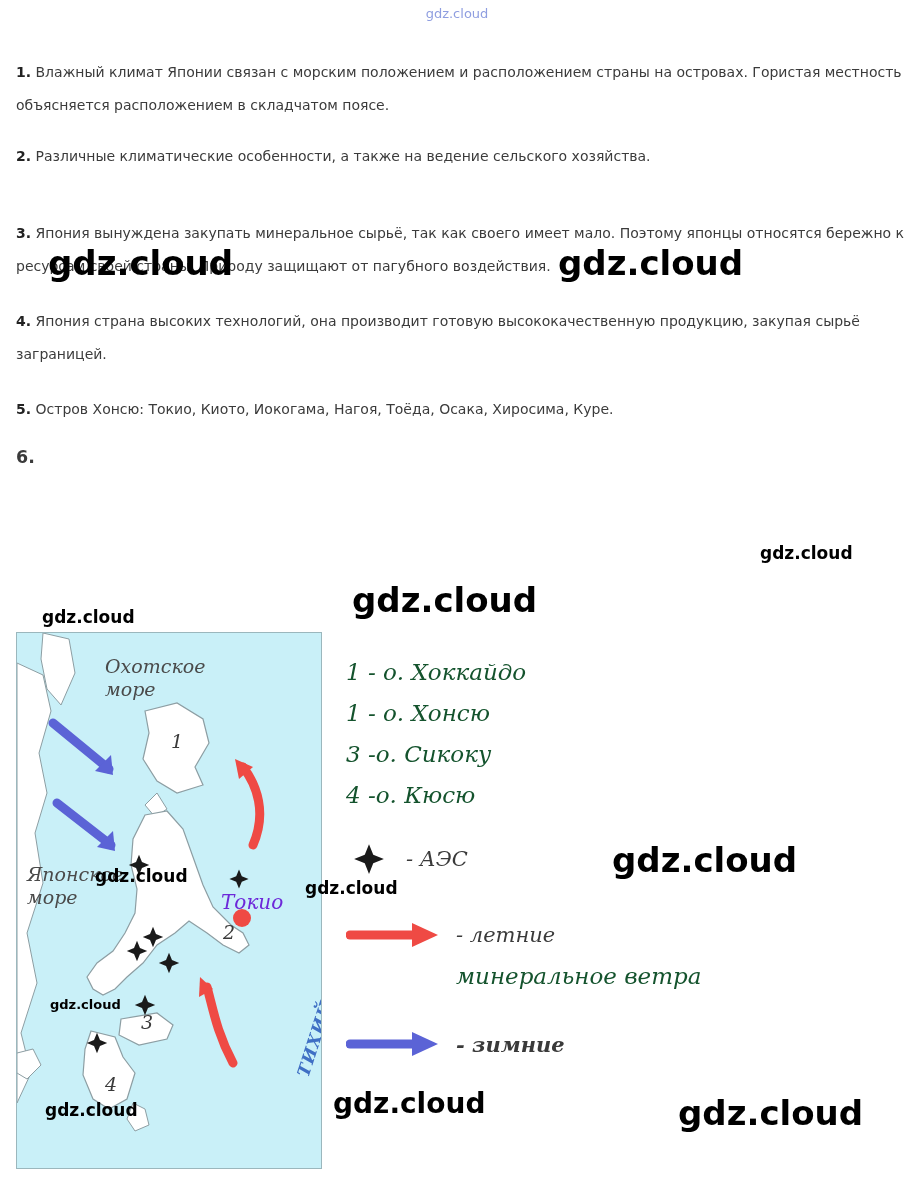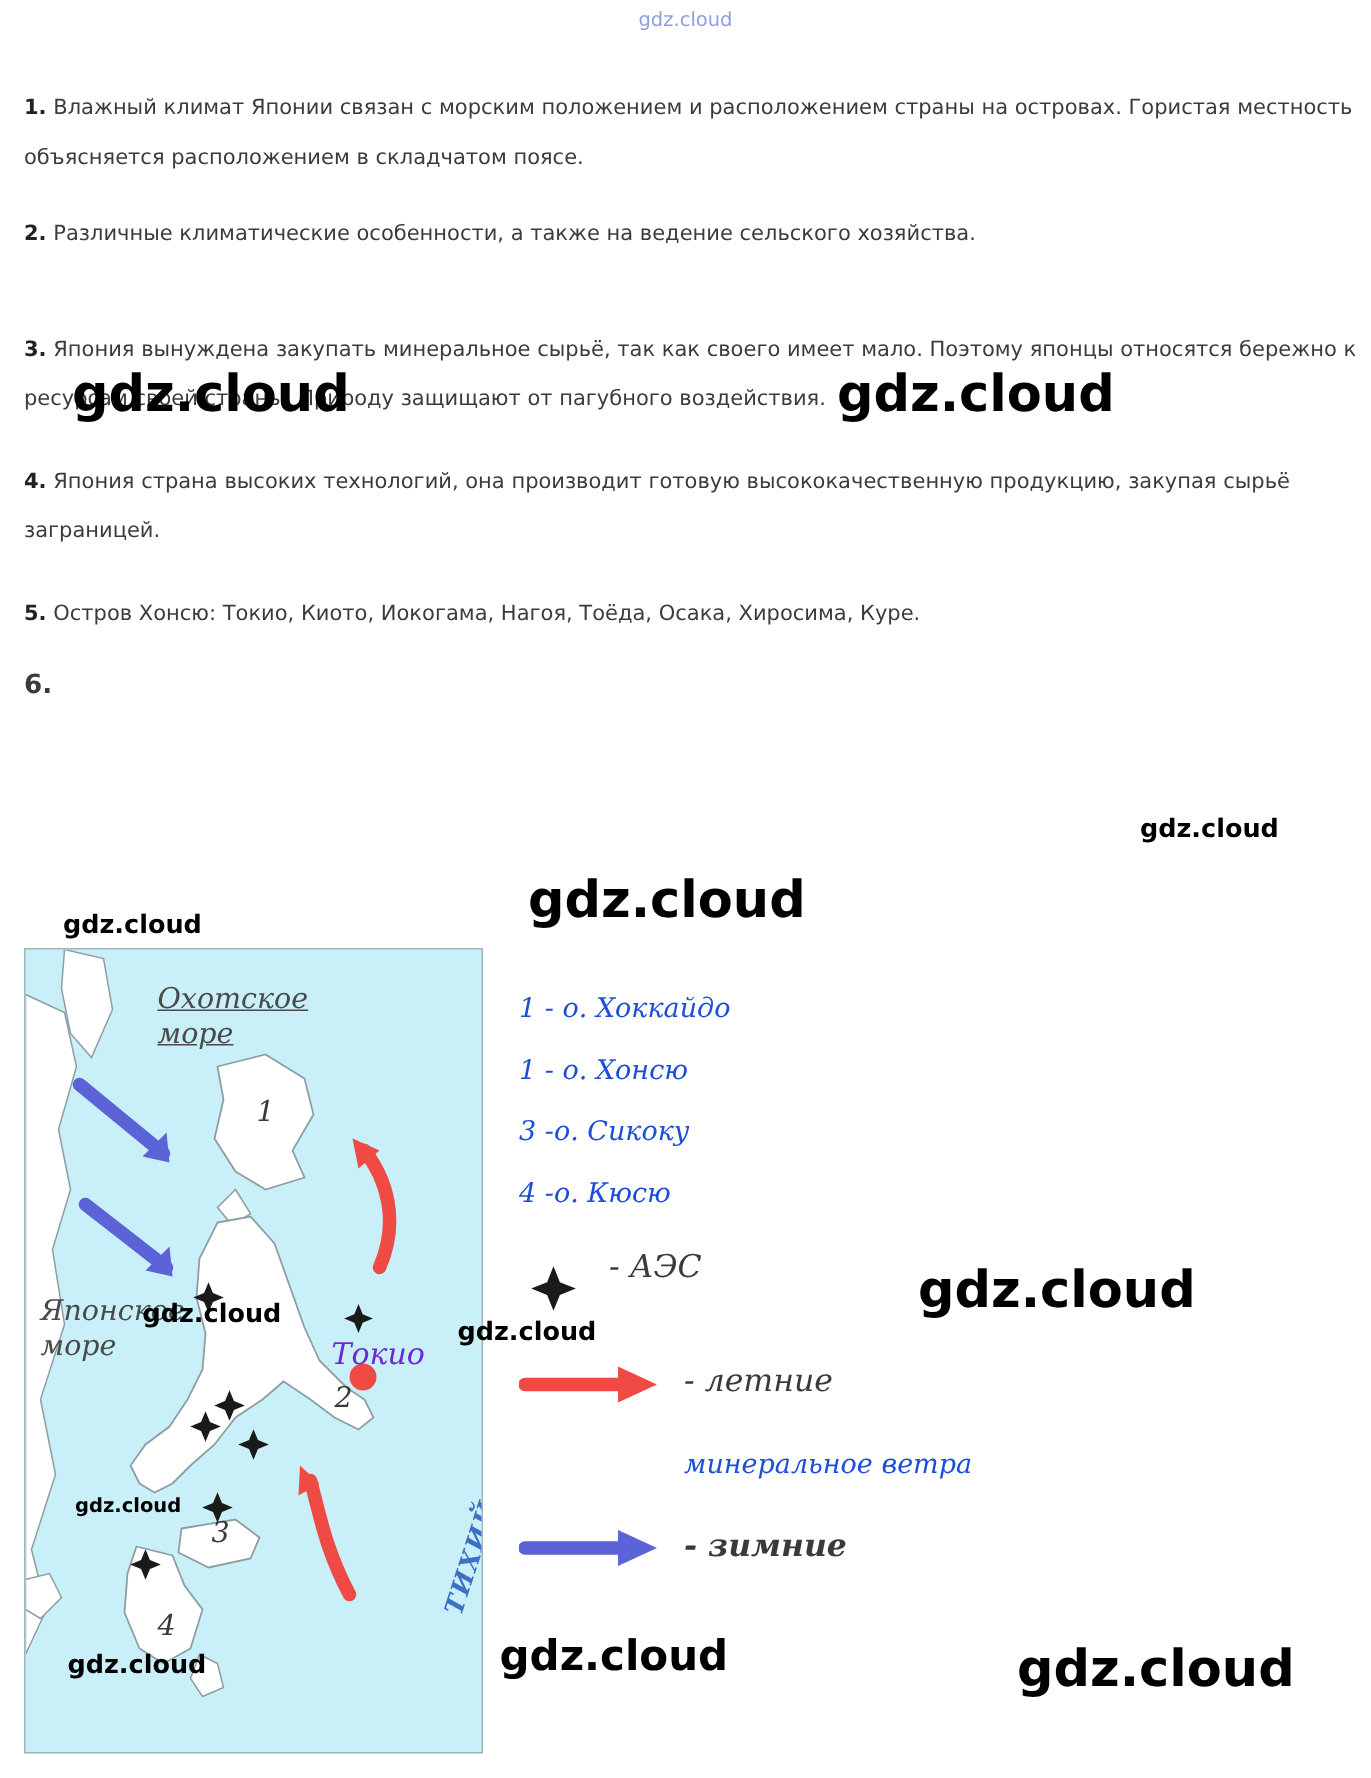--- a/index.html
+++ b/index.html
@@ -86,27 +86,28 @@
   }
   .legend {
     position: absolute;
     left: 330px;
     top: 20px;
     width: 540px;
   }
   .legend-line {
     font-family: "DejaVu Serif", serif;
     font-style: italic;
-    font-size: 18px;
-    color: #1d4ed8;
+    font-size: 23px;
+    color: #14532d;
     line-height: 41px;
     white-space: nowrap;
   }
   .legend-sym-row {
     display: flex;
+    align-items: center;
     height: 54px;
   }
   .legend-sym-row .lbl {
     font-family: "DejaVu Serif", serif;
     font-style: italic;
     font-size: 21px;
     color: #3a3a3a;
     margin-left: 14px;
     white-space: nowrap;
   }
@@ -250,21 +251,21 @@
             <path d="M0,-12 L3.5,-3.5 L12,0 L3.5,3.5 L0,12 L-3.5,3.5 L-12,0 L-3.5,-3.5 Z"></path>
           </g>
           <g transform="translate(222,246) scale(0.8)">
             <path d="M0,-12 L3.5,-3.5 L12,0 L3.5,3.5 L0,12 L-3.5,3.5 L-12,0 L-3.5,-3.5 Z"></path>
           </g>
         </g>
 
         <circle cx="225" cy="285" r="9" fill="#ef4a44"></circle>
       </svg>
 
-      <div class="map-label" style="left:88px; top:22px;text-decoration:underline;">Охотское<br>море</div>
+      <div class="map-label" style="left:88px; top:22px;">Охотское<br>море</div>
       <div class="map-label" style="left:10px; top:230px;">Японское<br>море</div>
       <div class="map-label tokyo" style="left:204px; top:258px;">Токио</div>
       <div class="ocean-vert" style="left:276px; top:440px;">ТИХИЙ ОКЕАН</div>
 
       <div class="isl-num" style="left:154px; top:97px;">1</div>
       <div class="isl-num" style="left:206px; top:288px;">2</div>
       <div class="isl-num" style="left:124px; top:378px;">3</div>
       <div class="isl-num" style="left:88px; top:440px;">4</div>
     </div>
 

